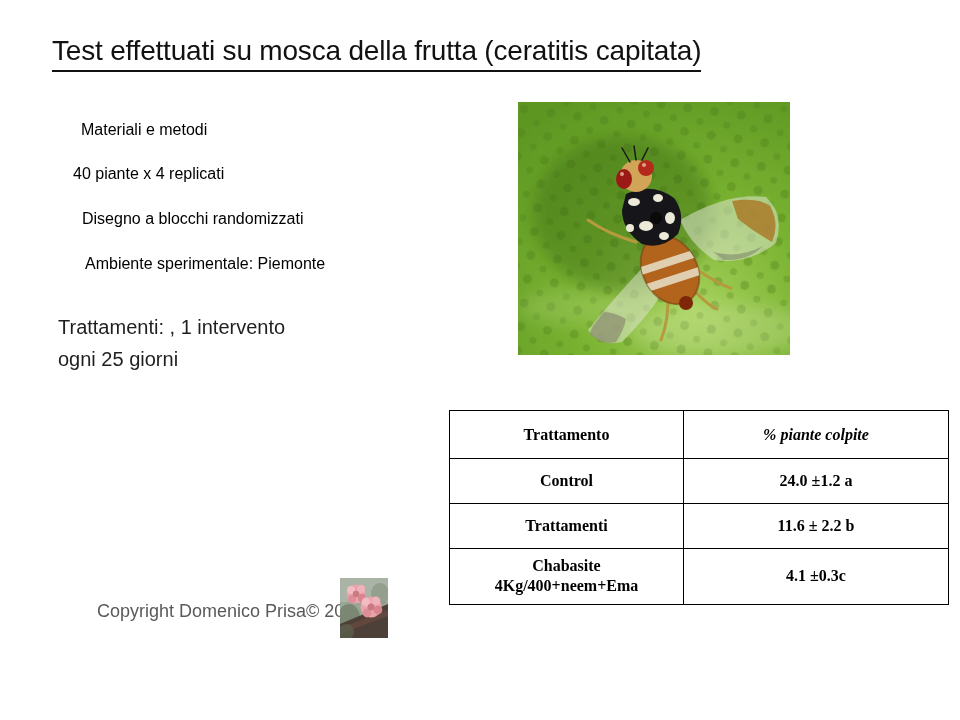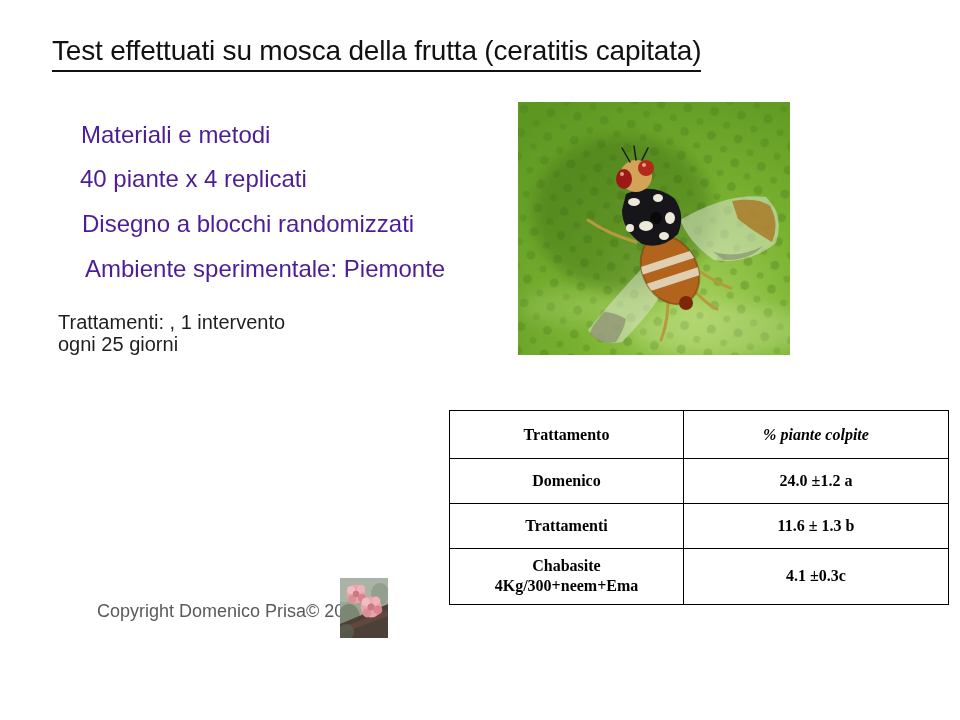--- a/index.html
+++ b/index.html
@@ -18,32 +18,32 @@
     font-weight:500;
     color:#111;
     letter-spacing:-0.2px;
   }
   .slide-title span{
     display:inline-block;
     border-bottom:2.5px solid #111;
     padding-bottom:3px;
   }
   .body-line{
-    font-size:24px;
-    color:#4c1d95;
+    font-size:16px;
+    color:#000000;
     white-space:nowrap;
   }
   .line-1{left:81px;top:121px;}
-  .line-2{left:80px;top:165px;text-align:center;}
+  .line-2{left:73px;top:165px;text-align:center;}
   .line-3{left:82px;top:210px;}
   .line-4{left:85px;top:255px;}
   .treat-note{
     left:58px;top:311px;
     font-size:20px;
-    line-height:22px;
+    line-height:32px;
     color:#1f1f1f;
     white-space:pre-line;
   }
   .fly-photo{
     left:518px;top:102px;width:272px;height:253px;
   }
   .fly-photo svg{display:block;}
   .results-table{
     left:449px;top:410px;width:473px;height:195px;
     border-collapse:collapse;
@@ -168,30 +168,30 @@
     </svg>
   </div>
 
   <table class="abs results-table">
     <tbody>
       <tr class="row-h">
         <td class="c1">Trattamento</td>
         <td class="c2">% piante  colpite</td>
       </tr>
       <tr class="row-1">
-        <td>Domenico</td>
+        <td>Control</td>
         <td>24.0 ±1.2 a</td>
       </tr>
       <tr class="row-2">
         <td>Trattamenti</td>
-        <td>11.6 ± 1.3 b</td>
+        <td>11.6 ± 2.2 b</td>
       </tr>
       <tr class="row-3">
         <td>Chabasite
-4Kg/300+neem+Ema</td>
+4Kg/400+neem+Ema</td>
         <td>4.1 ±0.3c</td>
       </tr>
     </tbody>
   </table>
 
   <div class="abs copyright">Copyright Domenico Prisa© 2016</div>
 
   <div class="abs flower-photo">
     <svg width="48" height="60" viewBox="0 0 48 60" xmlns="http://www.w3.org/2000/svg">
       <rect width="48" height="60" fill="#9aa694"></rect>

